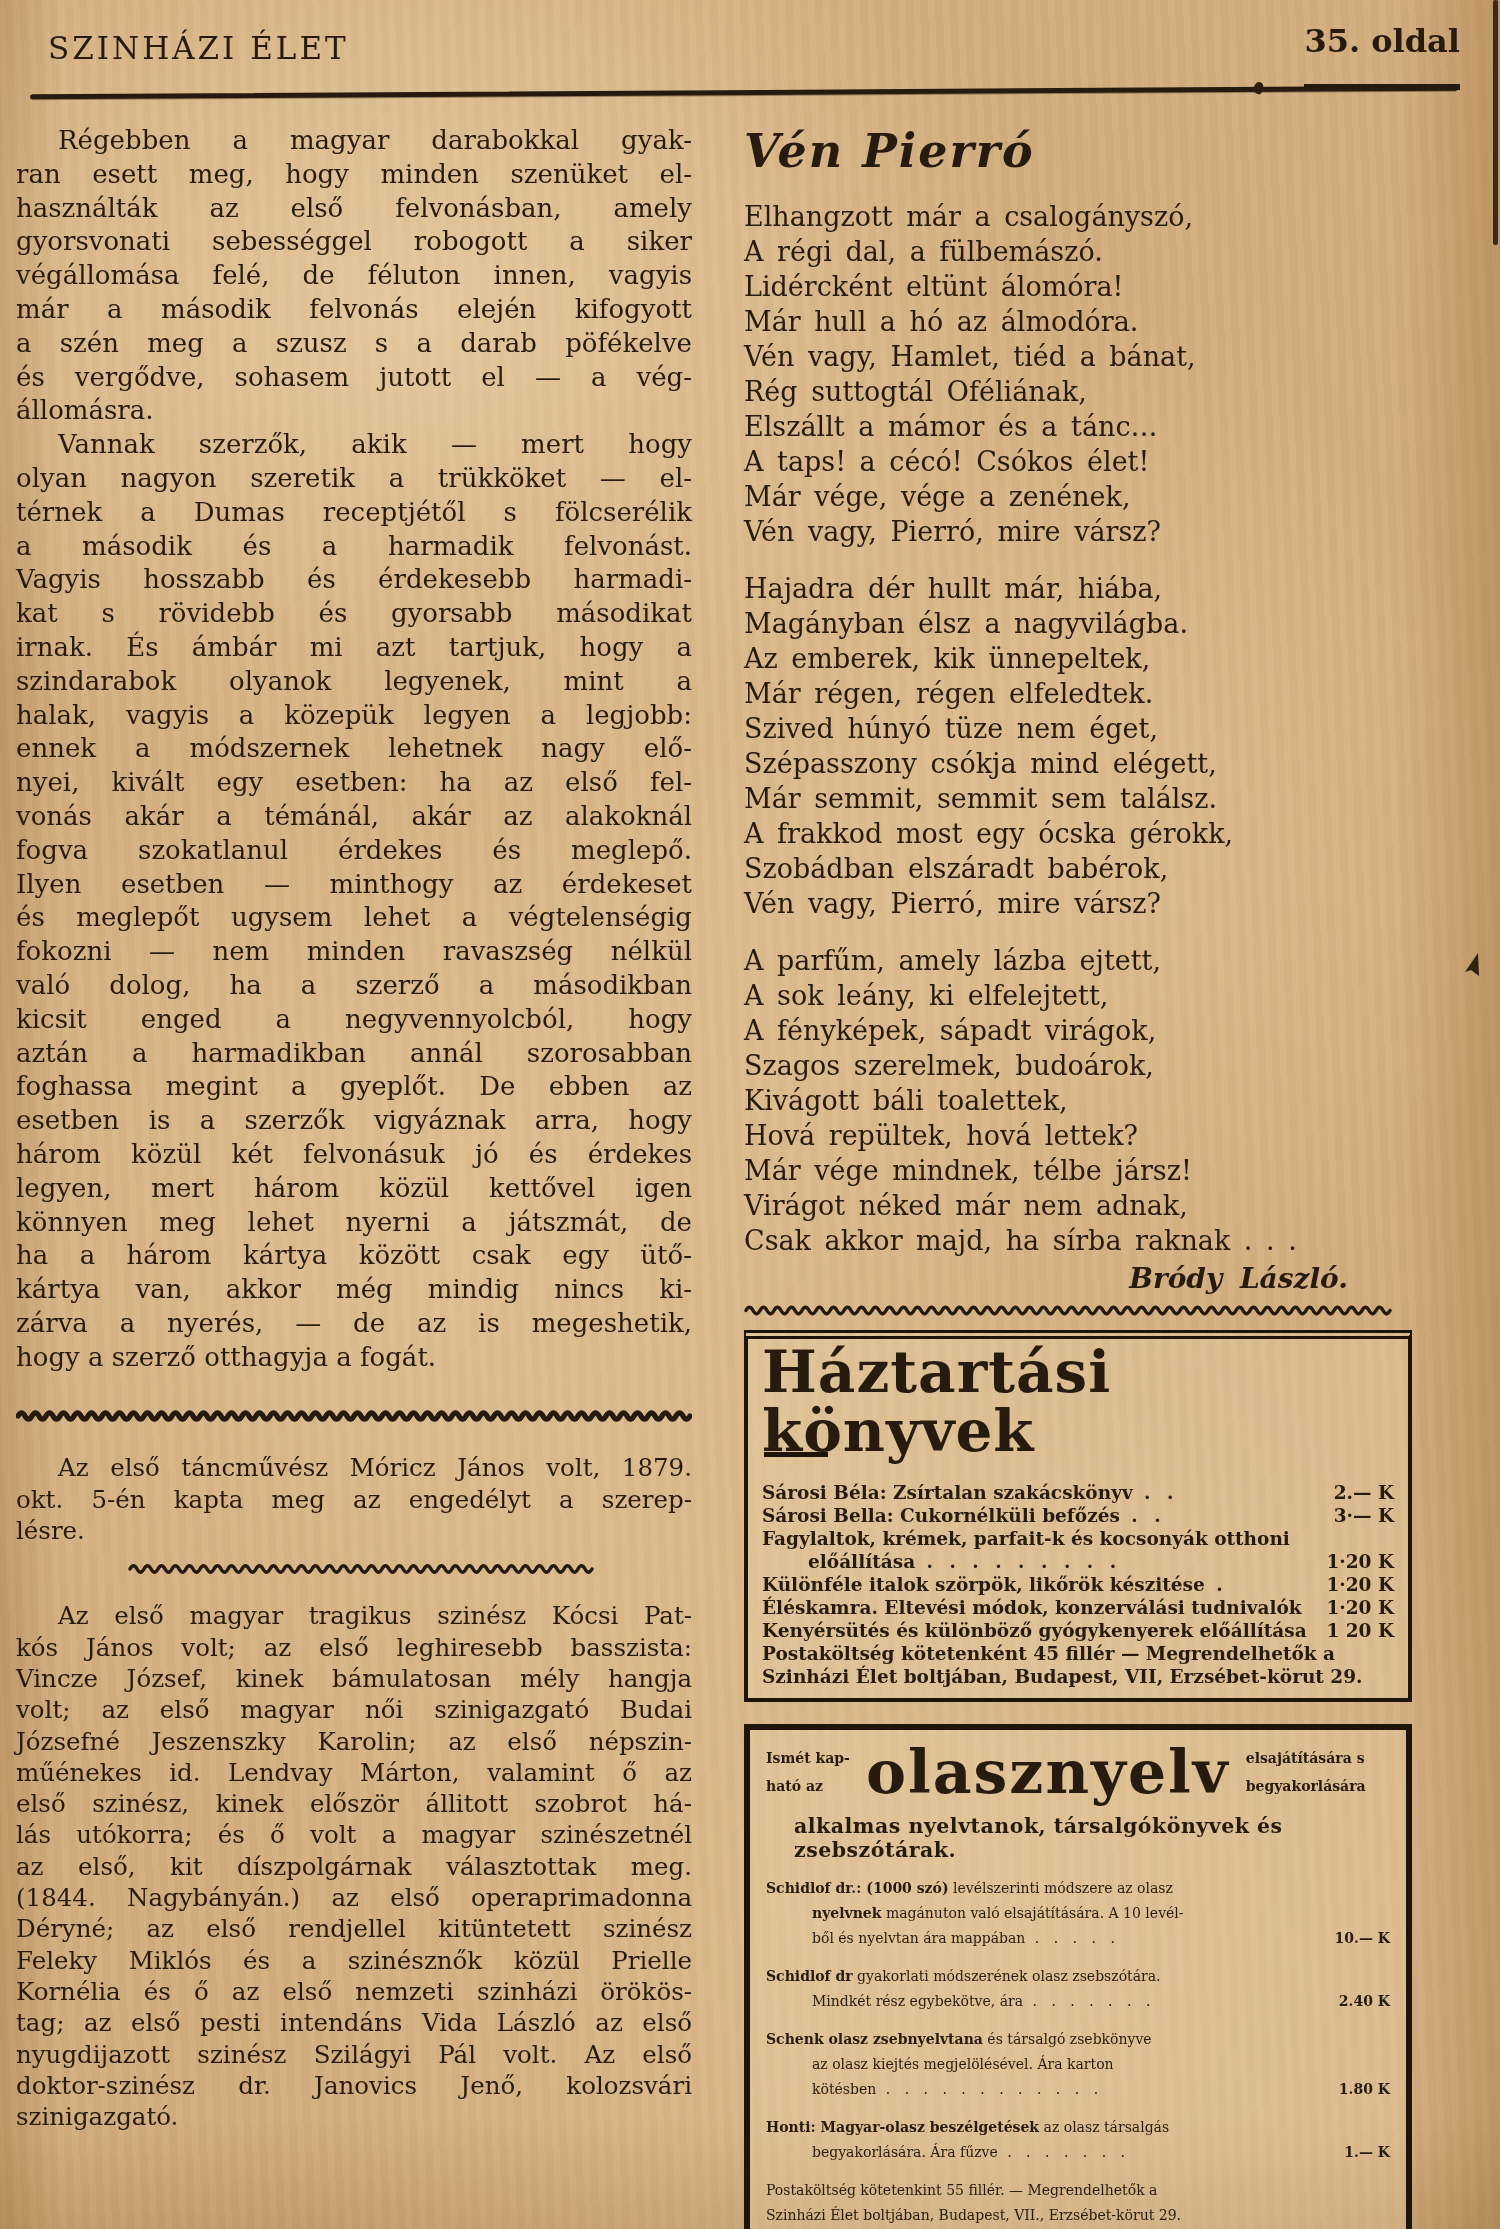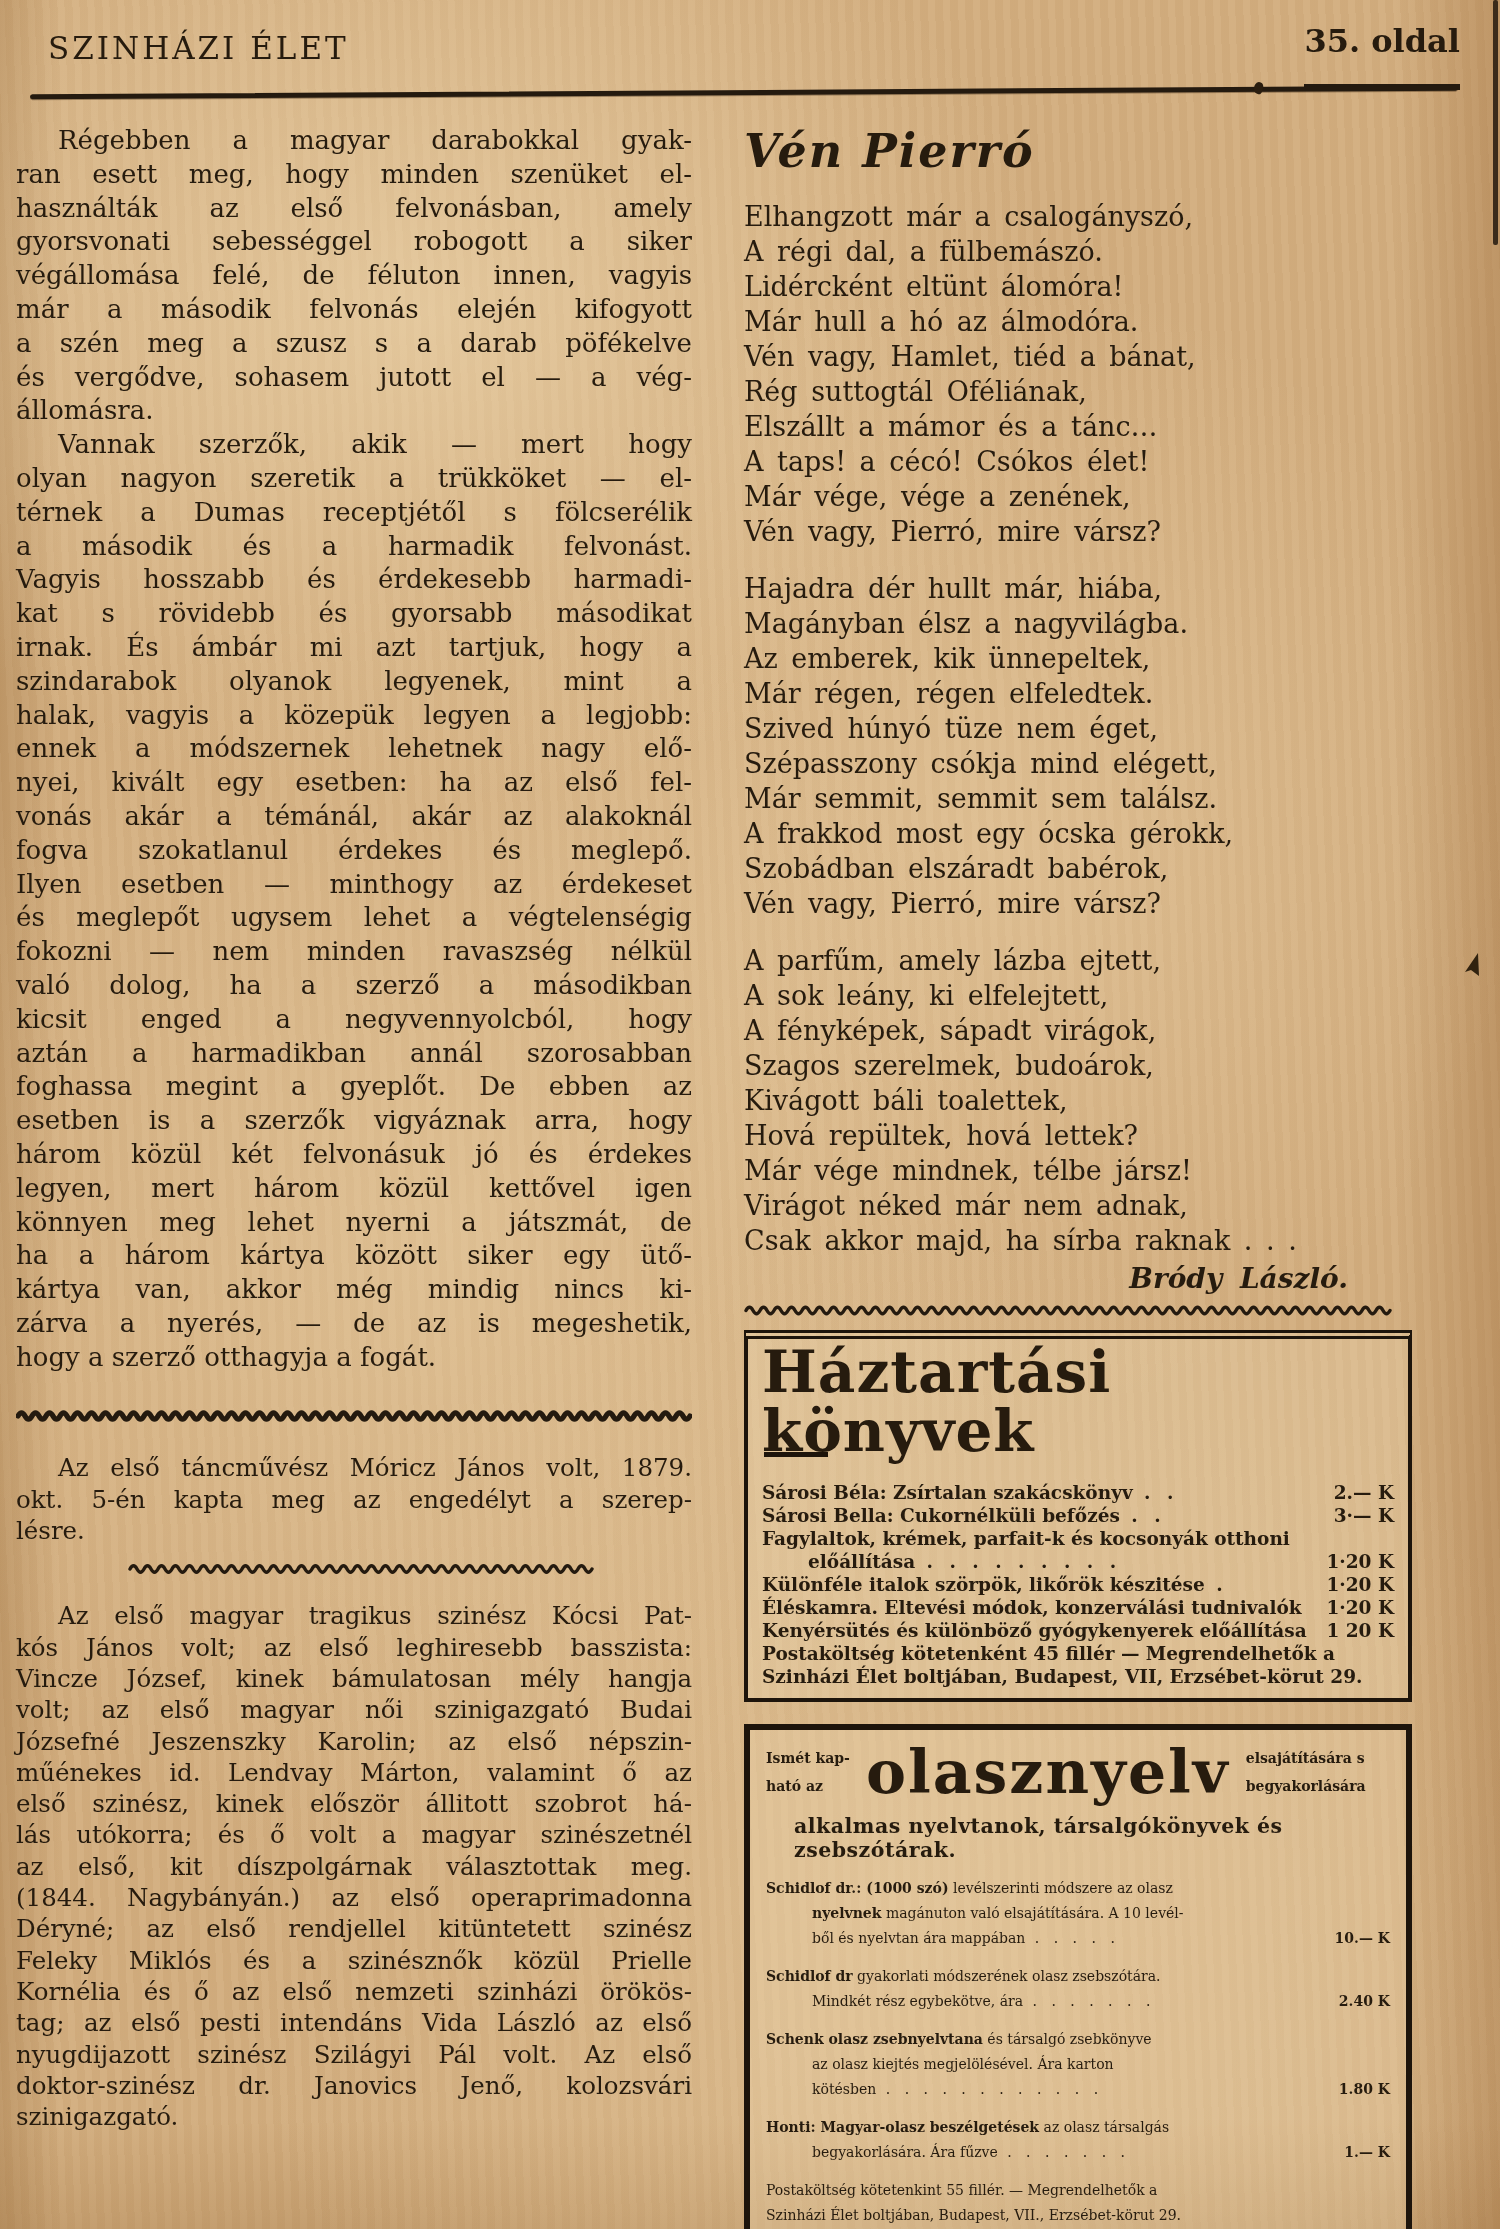--- a/index.html
+++ b/index.html
@@ -102,21 +102,21 @@
         <div class="ln">és meglepőt ugysem lehet a végtelenségig</div>
         <div class="ln">fokozni — nem minden ravaszség nélkül</div>
         <div class="ln">való dolog, ha a szerző a másodikban</div>
         <div class="ln">kicsit enged a negyvennyolcból, hogy</div>
         <div class="ln">aztán a harmadikban annál szorosabban</div>
         <div class="ln">foghassa megint a gyeplőt. De ebben az</div>
         <div class="ln">esetben is a szerzők vigyáznak arra, hogy</div>
         <div class="ln">három közül két felvonásuk jó és érdekes</div>
         <div class="ln">legyen, mert három közül kettővel igen</div>
         <div class="ln">könnyen meg lehet nyerni a játszmát, de</div>
-        <div class="ln">ha a három kártya között siker egy ütő-</div>
+        <div class="ln">ha a három kártya között csak egy ütő-</div>
         <div class="ln">kártya van, akkor még mindig nincs ki-</div>
         <div class="ln">zárva a nyerés, — de az is megeshetik,</div>
         <div class="ln lastline">hogy a szerző otthagyja a fogát.</div>
       </div>
     <svg class="wave heavy div1" width="676" height="14" viewBox="0 0 676 14" preserveAspectRatio="none">
         <path d="M2 8 q3.5 -6.5 7 0 q3.5 6.5 7 0 q3.5 -6.5 7 0 q3.5 6.5 7 0 q3.5 -6.5 7 0 q3.5 6.5 7 0 q3.5 -6.5 7 0 q3.5 6.5 7 0 q3.5 -6.5 7 0 q3.5 6.5 7 0 q3.5 -6.5 7 0 q3.5 6.5 7 0 q3.5 -6.5 7 0 q3.5 6.5 7 0 q3.5 -6.5 7 0 q3.5 6.5 7 0 q3.5 -6.5 7 0 q3.5 6.5 7 0 q3.5 -6.5 7 0 q3.5 6.5 7 0 q3.5 -6.5 7 0 q3.5 6.5 7 0 q3.5 -6.5 7 0 q3.5 6.5 7 0 q3.5 -6.5 7 0 q3.5 6.5 7 0 q3.5 -6.5 7 0 q3.5 6.5 7 0 q3.5 -6.5 7 0 q3.5 6.5 7 0 q3.5 -6.5 7 0 q3.5 6.5 7 0 q3.5 -6.5 7 0 q3.5 6.5 7 0 q3.5 -6.5 7 0 q3.5 6.5 7 0 q3.5 -6.5 7 0 q3.5 6.5 7 0 q3.5 -6.5 7 0 q3.5 6.5 7 0 q3.5 -6.5 7 0 q3.5 6.5 7 0 q3.5 -6.5 7 0 q3.5 6.5 7 0 q3.5 -6.5 7 0 q3.5 6.5 7 0 q3.5 -6.5 7 0 q3.5 6.5 7 0 q3.5 -6.5 7 0 q3.5 6.5 7 0 q3.5 -6.5 7 0 q3.5 6.5 7 0 q3.5 -6.5 7 0 q3.5 6.5 7 0 q3.5 -6.5 7 0 q3.5 6.5 7 0 q3.5 -6.5 7 0 q3.5 6.5 7 0 q3.5 -6.5 7 0 q3.5 6.5 7 0 q3.5 -6.5 7 0 q3.5 6.5 7 0 q3.5 -6.5 7 0 q3.5 6.5 7 0 q3.5 -6.5 7 0 q3.5 6.5 7 0 q3.5 -6.5 7 0 q3.5 6.5 7 0 q3.5 -6.5 7 0 q3.5 6.5 7 0 q3.5 -6.5 7 0 q3.5 6.5 7 0 q3.5 -6.5 7 0 q3.5 6.5 7 0 q3.5 -6.5 7 0 q3.5 6.5 7 0 q3.5 -6.5 7 0 q3.5 6.5 7 0 q3.5 -6.5 7 0 q3.5 6.5 7 0 q3.5 -6.5 7 0 q3.5 6.5 7 0 q3.5 -6.5 7 0 q3.5 6.5 7 0 q3.5 -6.5 7 0 q3.5 6.5 7 0 q3.5 -6.5 7 0 q3.5 6.5 7 0 q3.5 -6.5 7 0 q3.5 6.5 7 0 q3.5 -6.5 7 0 q3.5 6.5 7 0 q3.5 -6.5 7 0 q3.5 6.5 7 0 q3.5 -6.5 7 0 q3.5 6.5 7 0"></path>
       </svg>
     <div class="para small mt36">
         <div class="ln indent">Az első táncművész Móricz János volt, 1879.</div>
         <div class="ln">okt. 5-én kapta meg az engedélyt a szerep-</div>

